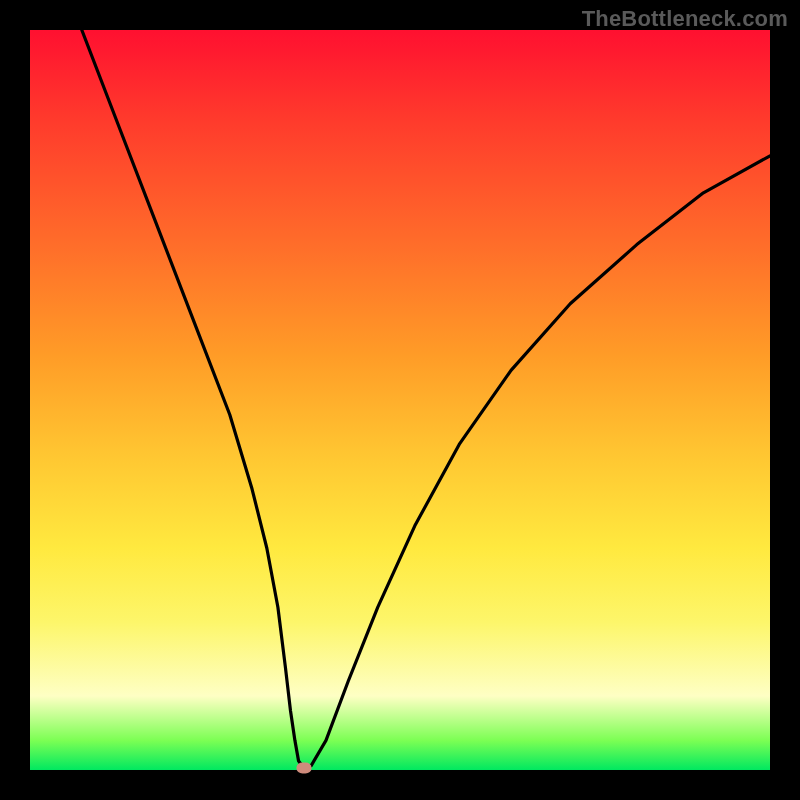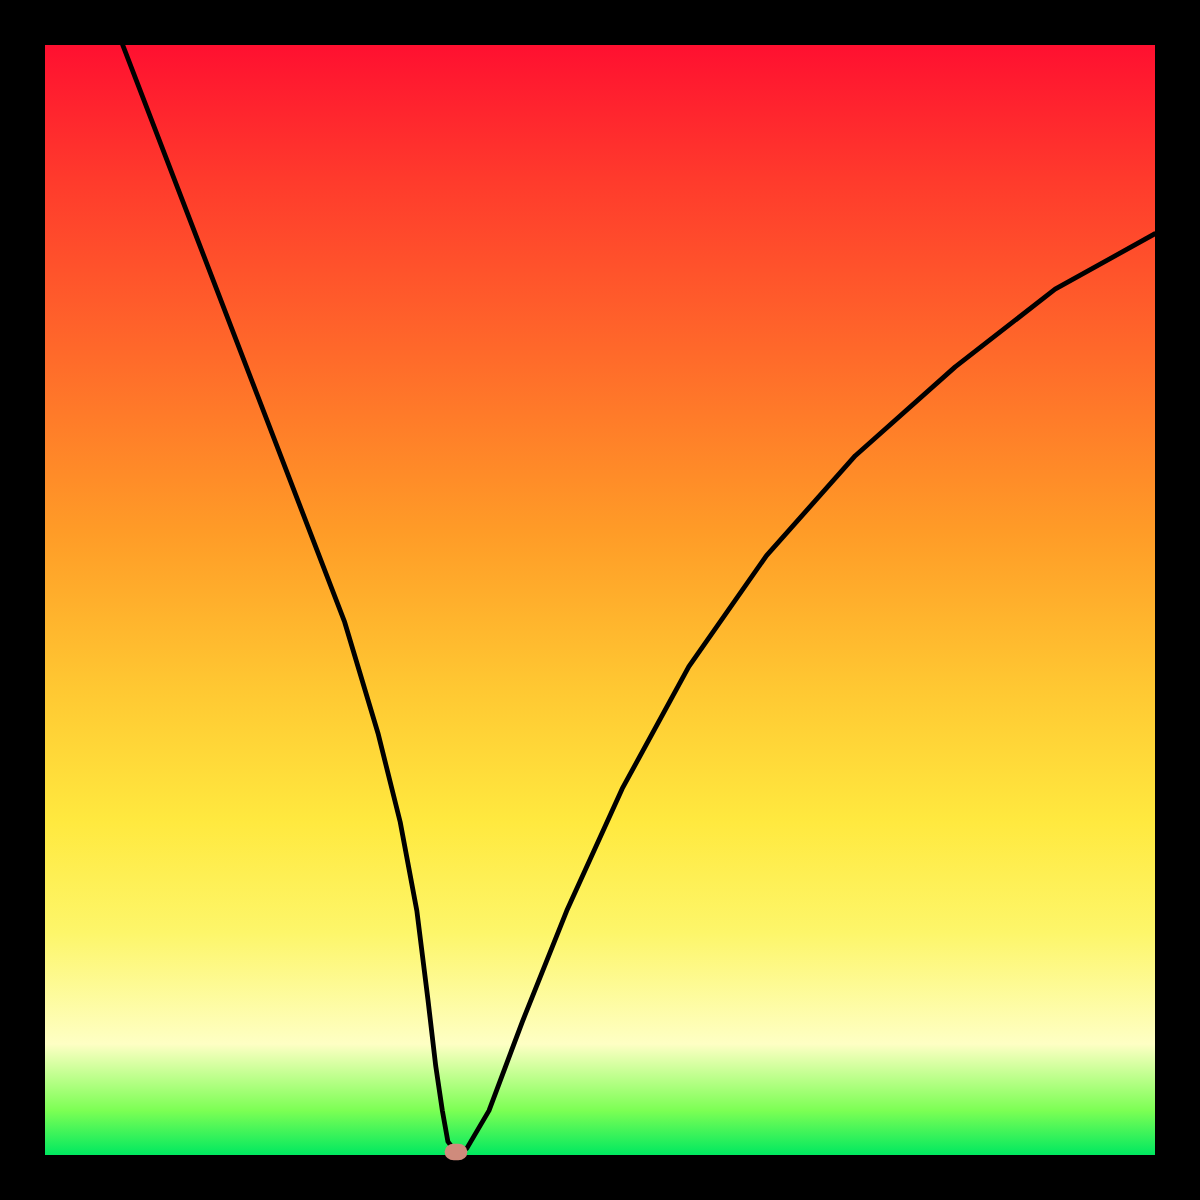--- a/index.html
+++ b/index.html
@@ -62,20 +62,21 @@
     height: 11px;
     border-radius: 6px / 5px;
     background: #cf8b7c;
     transform: translate(-50%, -50%);
   }
 </style>
 </head>
 <body>
 
 <div class="frame">
+  <div class="watermark">TheBottleneck.com</div>
 
   <div class="plot">
     <svg class="curve-svg" viewBox="0 0 740 740" preserveAspectRatio="none">
       <path id="curve-path" fill="none" stroke="#000" stroke-width="3.2" stroke-linecap="round" stroke-linejoin="round" d="M51.8 0.0 L88.8 96.2 L125.8 192.4 L162.8 288.6 L199.8 384.8 L222.0 458.8 L236.8 518.0 L247.9 577.2 L255.3 636.4 L260.5 680.8 L264.9 710.4 L268.6 731.1 L273.8 737.8 L281.2 735.6 L296.0 710.4 L318.2 651.2 L347.8 577.2 L384.8 495.8 L429.2 414.4 L481.0 340.4 L540.2 273.8 L606.8 214.6 L673.4 162.8 L740.0 125.8"></path>
     </svg>
     <div id="marker" class="marker" style="left: 273.8px; top: 737.78px;"></div>
   </div>
 </div>
 
 </body></html>

